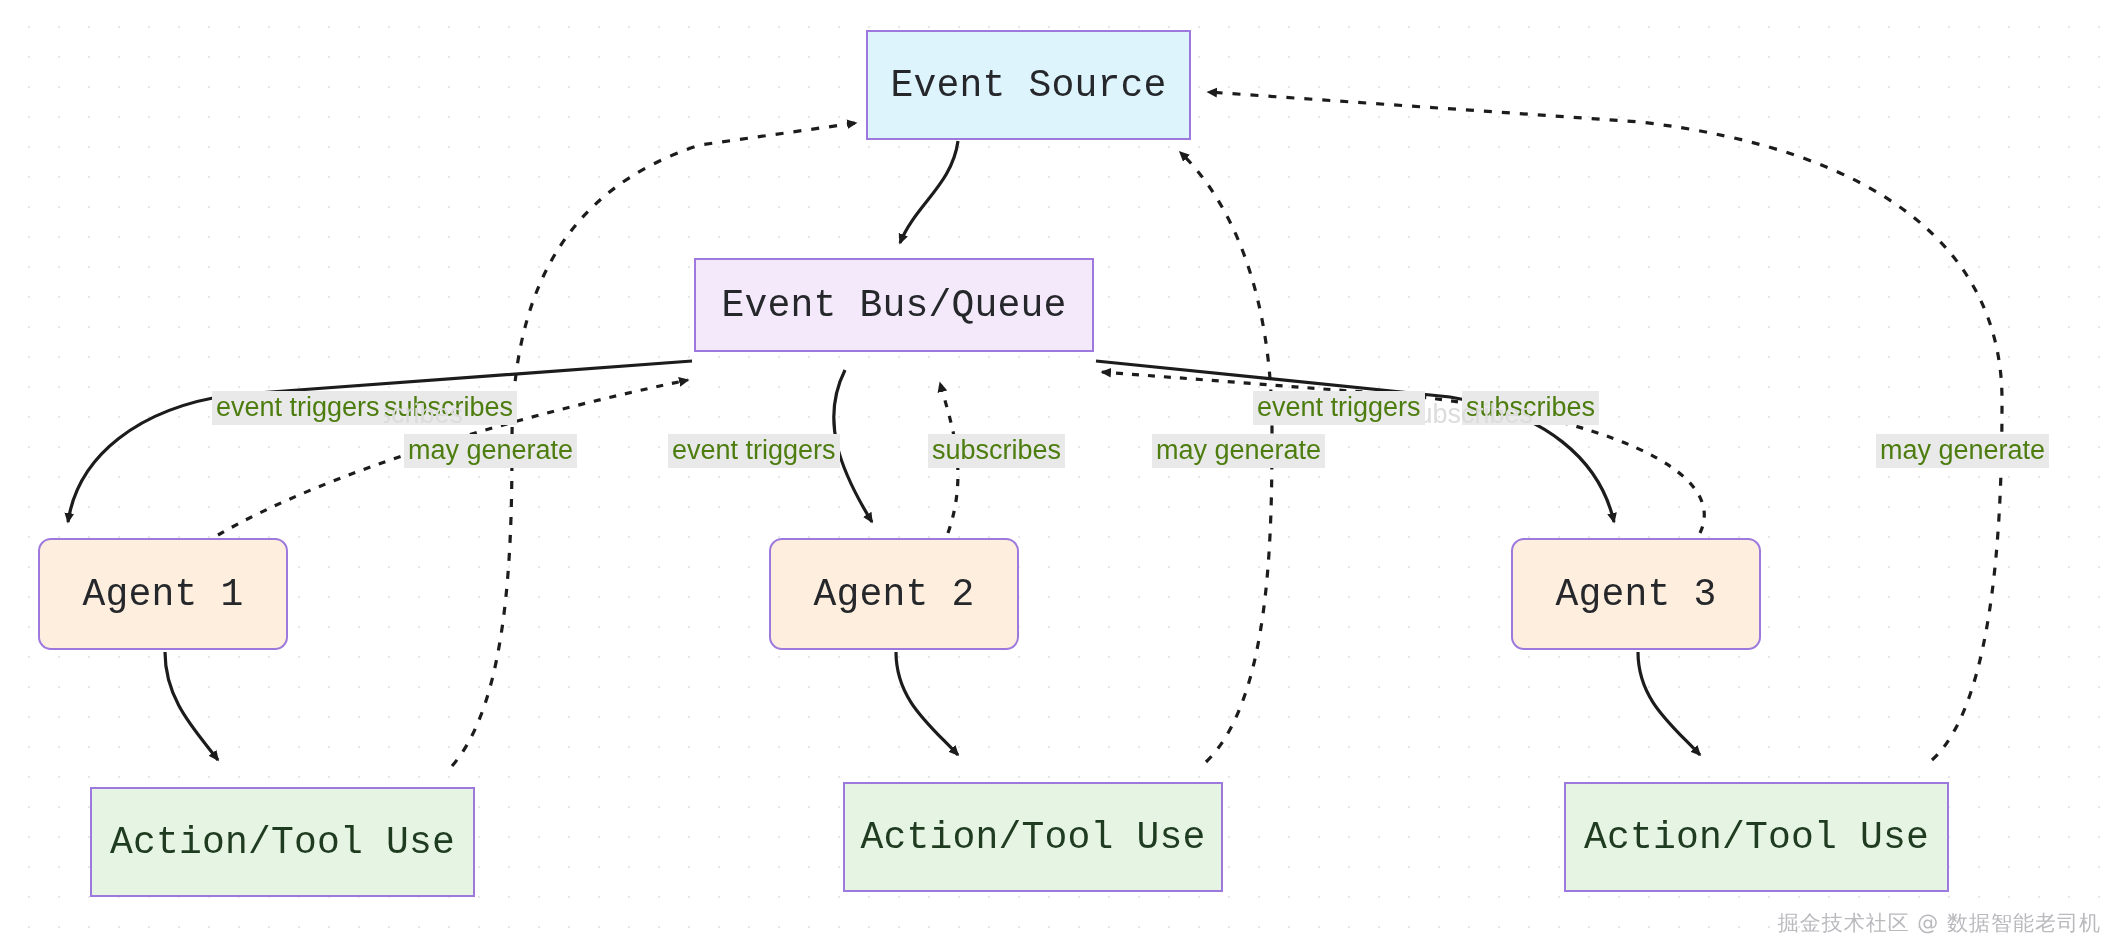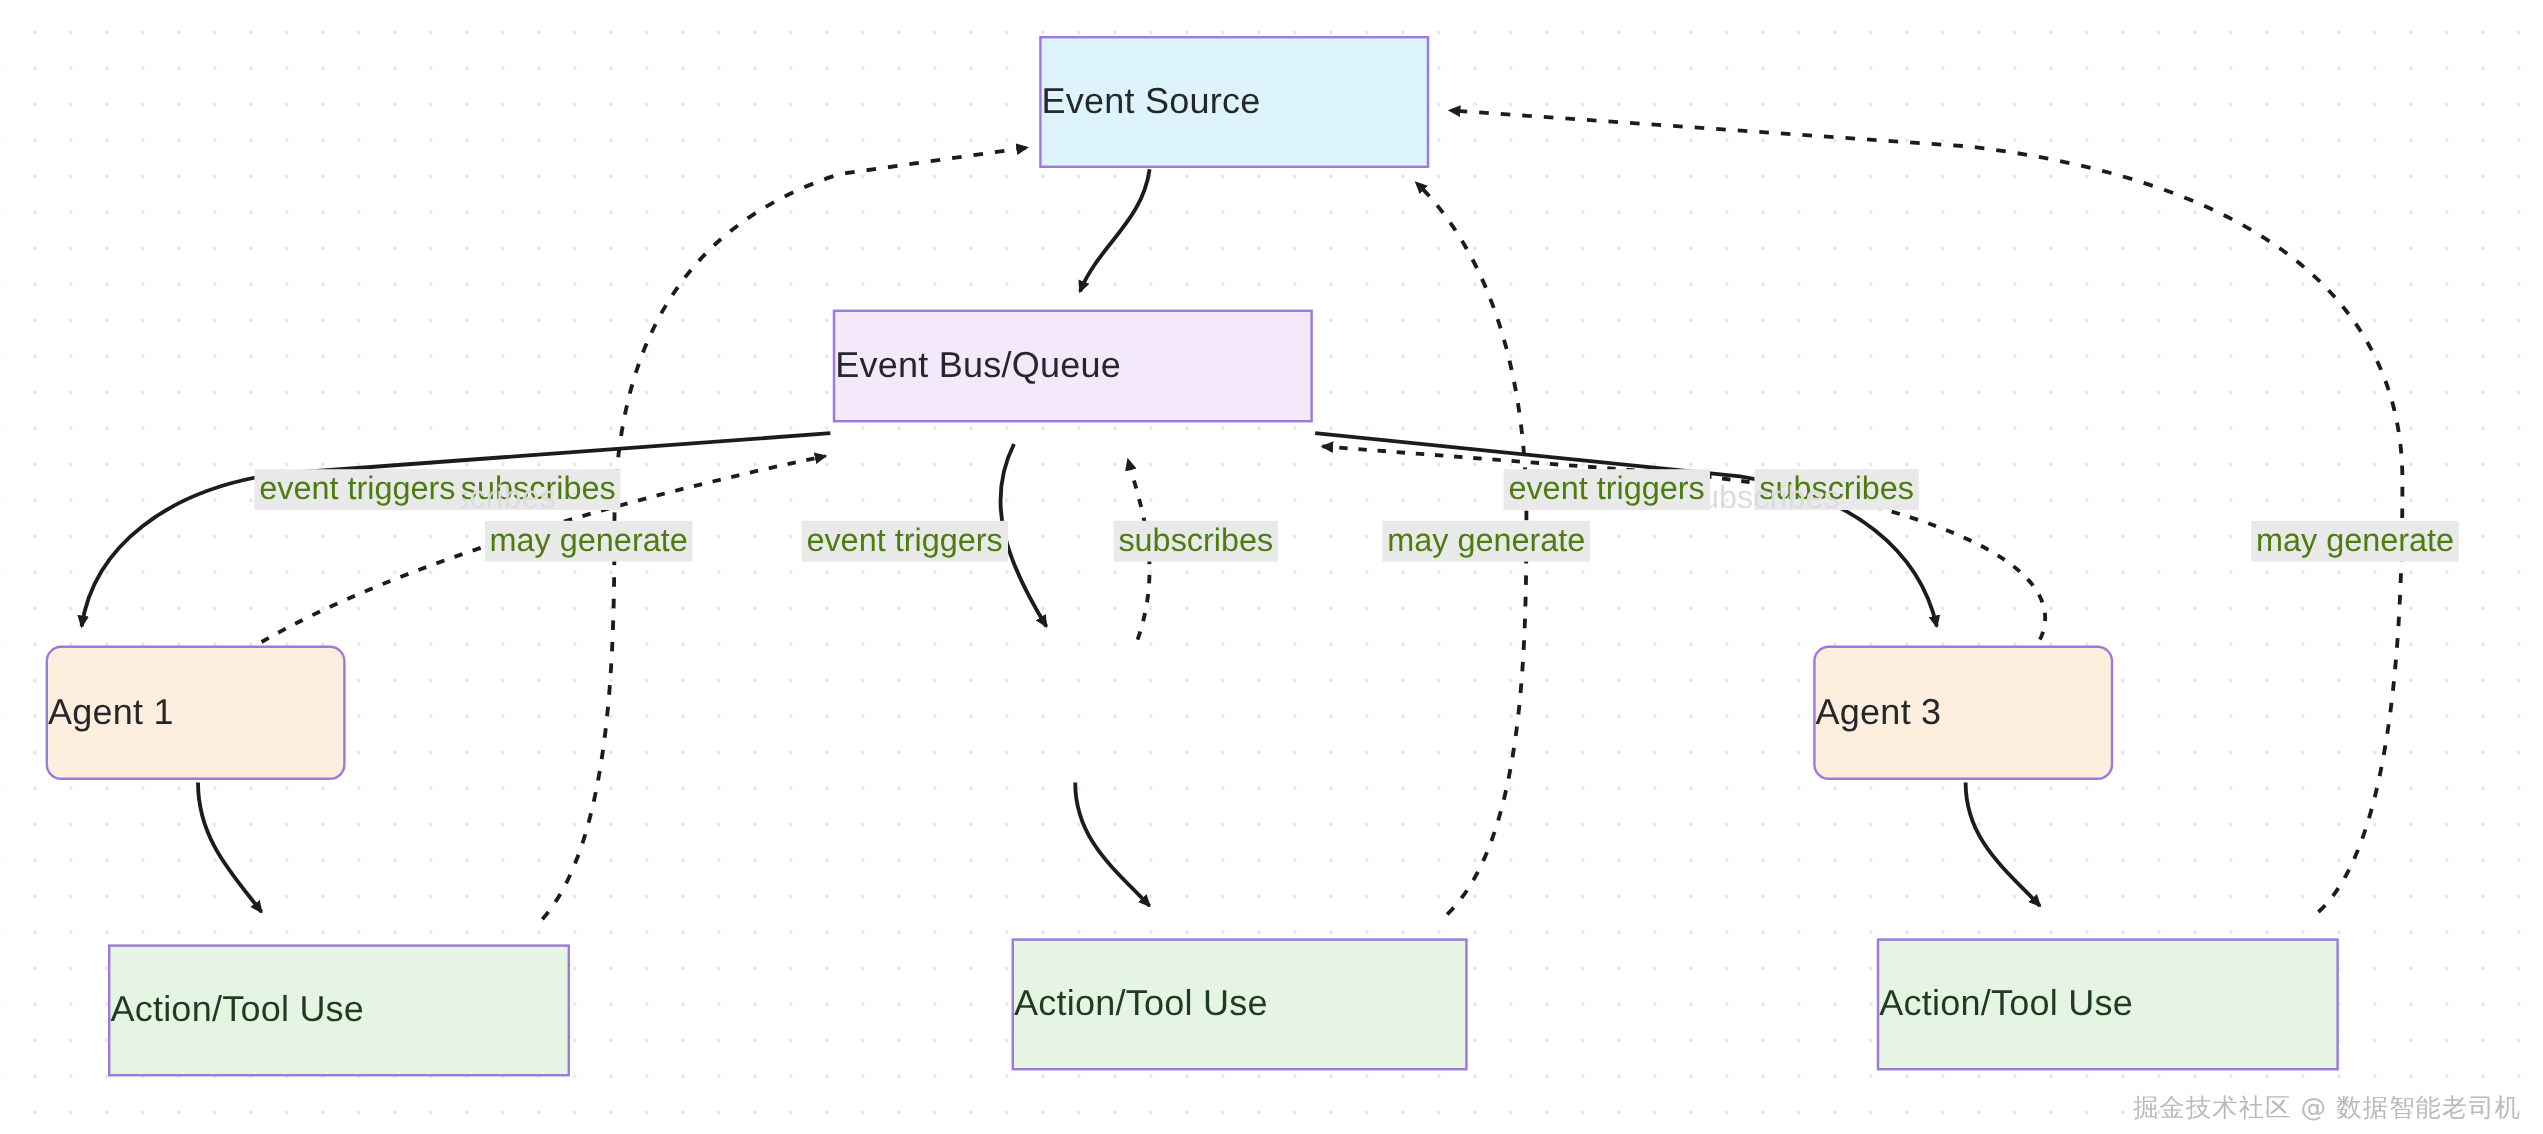--- a/index.html
+++ b/index.html
@@ -24,25 +24,26 @@
     width: 2119px;
     height: 945px;
     pointer-events: none;
   }
   .node {
     position: absolute;
     box-sizing: border-box;
     border: 2px solid #9d79dd;
     display: flex;
     align-items: center;
-    justify-content: flex-start;
-    font-size: 30px;
+    justify-content: center;
+    font-size: 38px;
     color: #25272b;
     letter-spacing: 0.2px;
     white-space: nowrap;
+    font-family: Liberation Mono, monospace;
   }
   .node-source   { background: #ddf4fd; }
   .node-bus      { background: #f3e9fb; }
   .node-agent    { background: #fdeedd; border-radius: 13px; }
   .node-action   { background: #e6f4e4; color:#1f3b20;margin-top:20px; }
 
   .edge-label {
     position: absolute;
     font-size: 27px;
     color: #4d7c0f;
@@ -119,20 +120,23 @@
   </div>
 
   <div class="node node-bus" style="left:694px; top:258px; width:400px; height:94px;">
     <span>Event Bus/Queue</span>
   </div>
 
   <div class="node node-agent" style="left:38px; top:538px; width:250px; height:112px;">
     <span>Agent 1</span>
   </div>
 
+  <div class="node node-agent" style="left:769px; top:538px; width:250px; height:112px;">
+    <span>Agent 2</span>
+  </div>
 
   <div class="node node-agent" style="left:1511px; top:538px; width:250px; height:112px;">
     <span>Agent 3</span>
   </div>
 
   <div class="node node-action" style="left:90px; top:767px; width:385px; height:110px;">
     <span>Action/Tool Use</span>
   </div>
 
   <div class="node node-action" style="left:843px; top:762px; width:380px; height:110px;">

